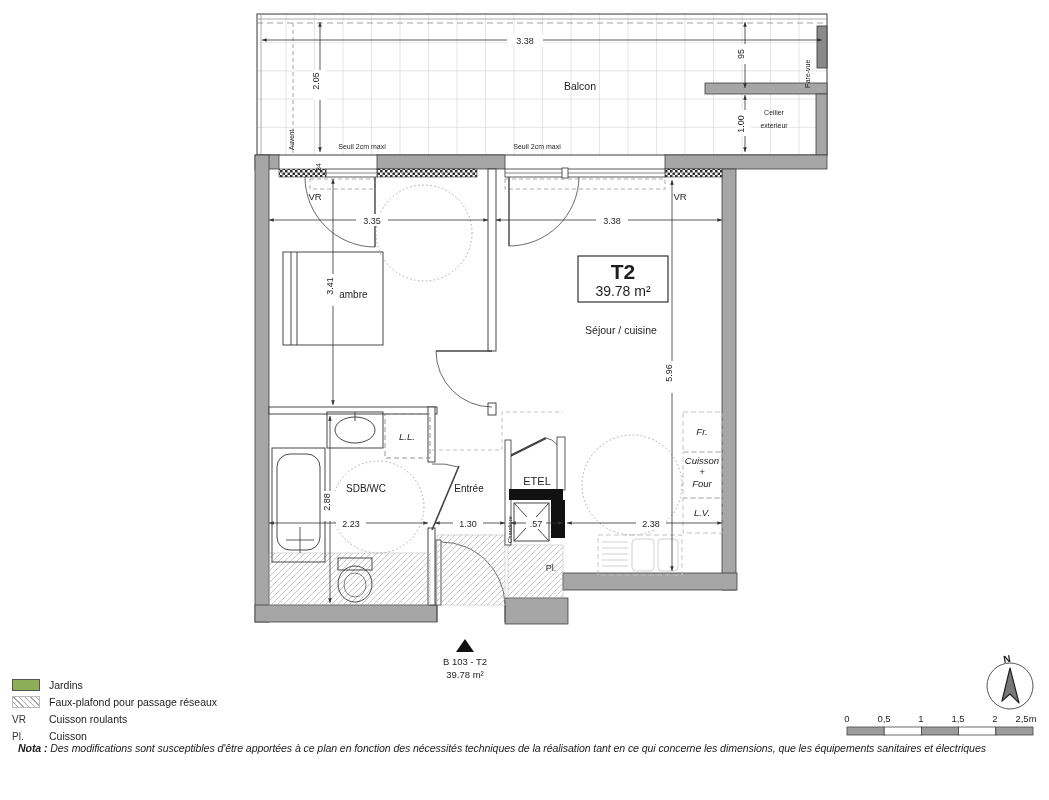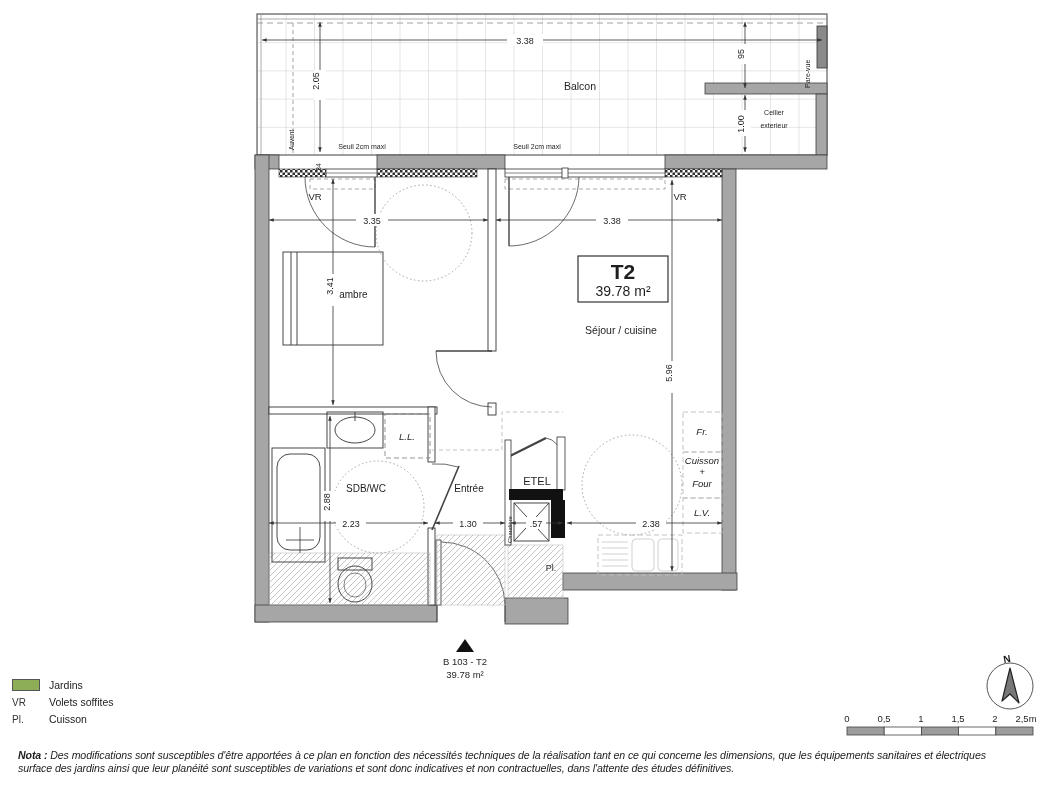--- a/index.html
+++ b/index.html
@@ -7,21 +7,21 @@
         font-family:"Liberation Sans",sans-serif;}
   svg text{font-family:"Liberation Sans",sans-serif;fill:#1e1e1e;}
   .legend{position:absolute;left:12px;top:674px;font-size:10.5px;color:#222;}
   .legend-row{display:flex;align-items:flex-end;height:17px;}
   .legend-key{width:30px;font-size:10px;color:#333;}
   .sw{width:28px;height:12px;margin-right:2px;border:1px solid #555;box-sizing:border-box;}
   .sw-green{background:#8dae56;}
   .sw-hatch{background:repeating-linear-gradient(45deg,#ffffff 0 3px,#a8a8a8 3px 4px);border:1px solid #bbb;}
   .legend-label{margin-left:7px;}
   .nota{position:absolute;left:18px;top:742px;width:1022px;font-size:10.6px;line-height:13.2px;
-        font-style:italic;color:#1c1c1c;letter-spacing:-0.1px;margin-top:7px;}
+        font-style:italic;color:#1c1c1c;letter-spacing:-0.1px;}
   .nota b{font-style:italic;}
 </style>
 </head>
 <body>
 <div id="page">
 
 
 
 <svg width="1049" height="740" viewBox="0 0 1049 740">
   <defs>
@@ -299,28 +299,31 @@
   </g>
 </svg>
 
 
 <div class="legend">
   <div class="legend-row">
     <span class="sw sw-green"></span>
     <span class="legend-label">Jardins</span>
   </div>
   <div class="legend-row">
+    <span class="sw sw-hatch"></span>
+    <span class="legend-label">Faux-plafond pour passage réseaux</span>
+  </div>
+  <div class="legend-row">
     <span class="legend-key">VR</span>
-    <span class="legend-label">Volets soffites</span>
+    <span class="legend-label">Cuisson roulants</span>
   </div>
   <div class="legend-row">
     <span class="legend-key">Pl.</span>
     <span class="legend-label">Cuisson</span>
   </div>
 </div>
 
 
 <div class="nota">
   <div><b>Nota :</b> <span>Des modifications sont susceptibles d'être apportées à ce plan en fonction des nécessités techniques de la réalisation tant en ce qui concerne les dimensions, que les équipements sanitaires et électriques</span></div>
-  <div>surface des jardins ainsi que leur planéité sont susceptibles de variations et sont donc indicatives et non contractuelles, dans l'attente des études définitives.</div>
 </div>
 
 </div>
 
 </body></html>

